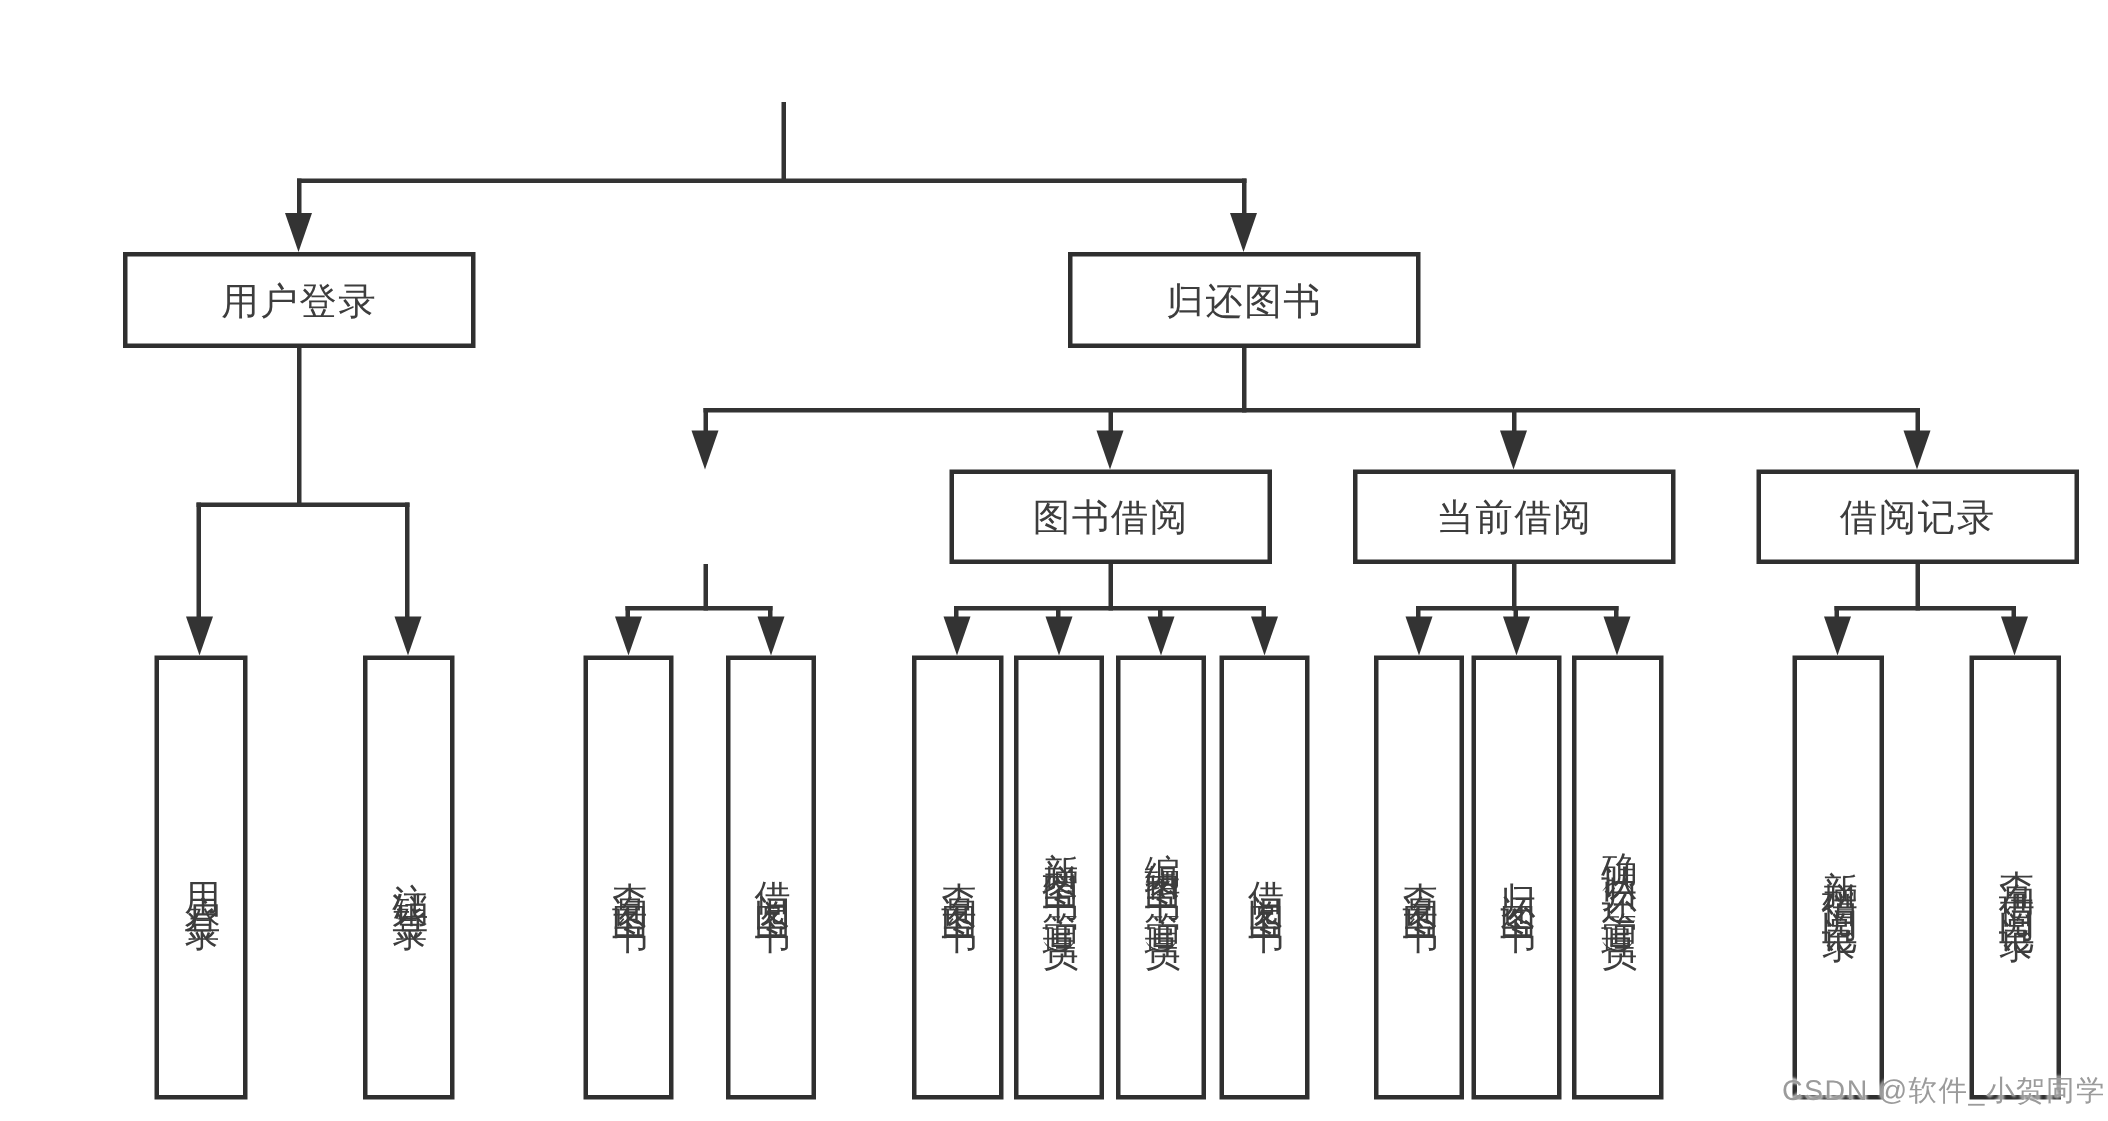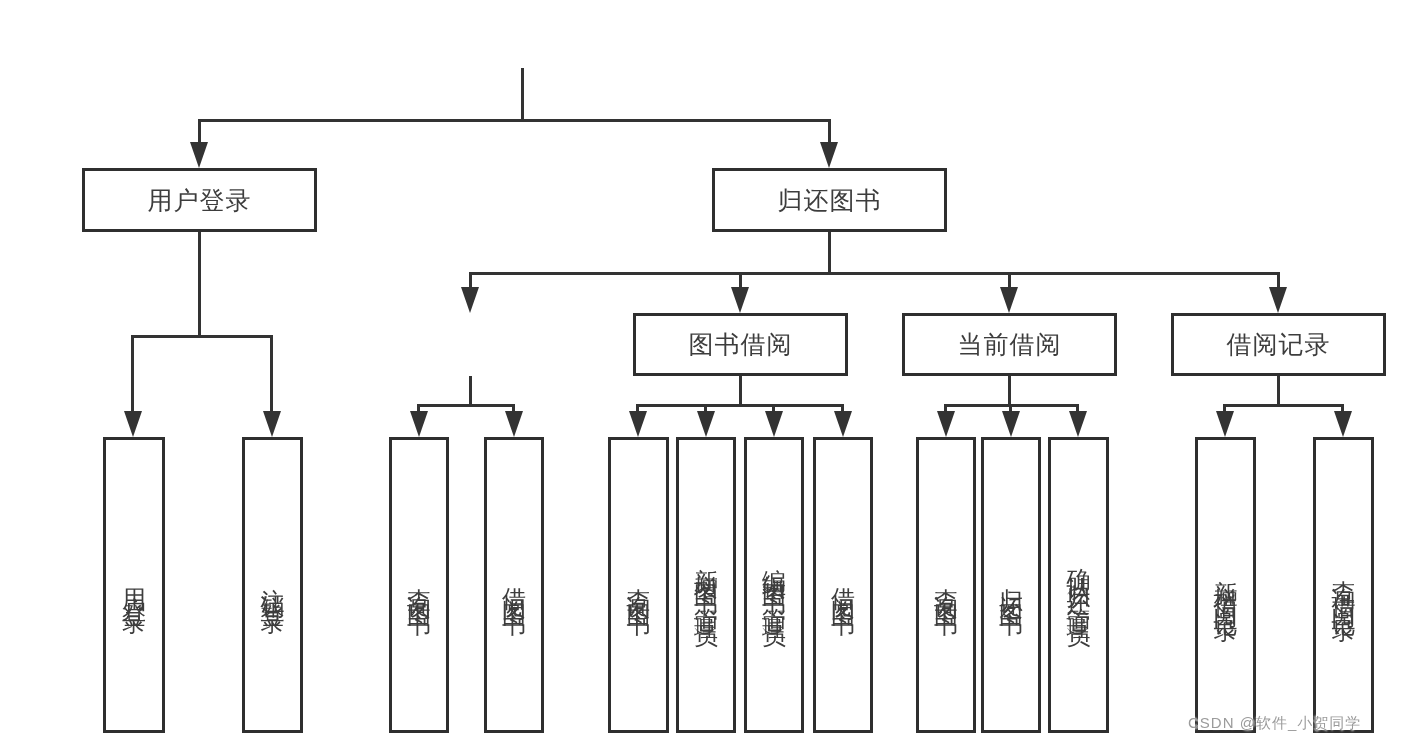--- a/index.html
+++ b/index.html
@@ -41,21 +41,21 @@
     width: 0; height: 0;
     border-left: 9px solid transparent;
     border-right: 9px solid transparent;
     border-top: 26px solid #333333;
     z-index: 1;
   }
   .watermark {
     position: absolute;
     left: 1188px;
     top: 714px;
-    font-size: 15px;
+    font-size: 19px;
     color: #9b9b9b;
     letter-spacing: 1px;
     z-index: 3;
     text-shadow: 1px 1px 2px rgba(255,255,255,0.95), -1px -1px 2px rgba(255,255,255,0.95);
     white-space: nowrap;
   }
 </style>
 </head>
 <body>
 

